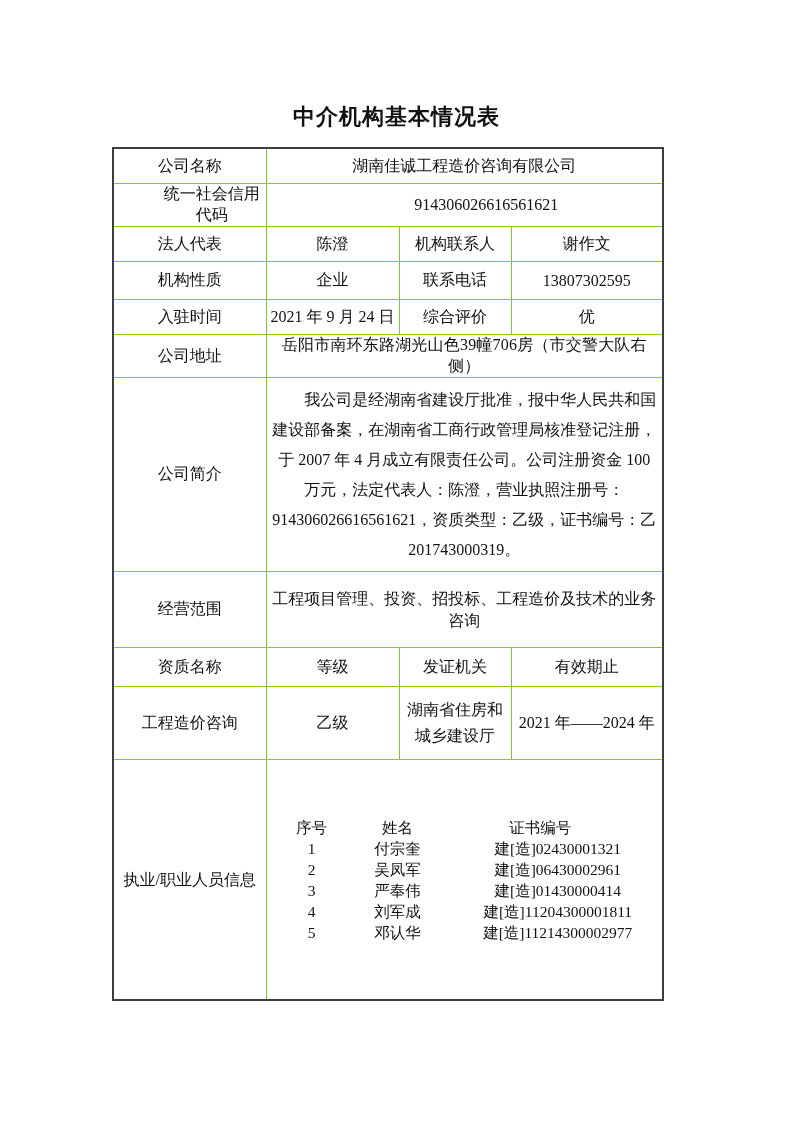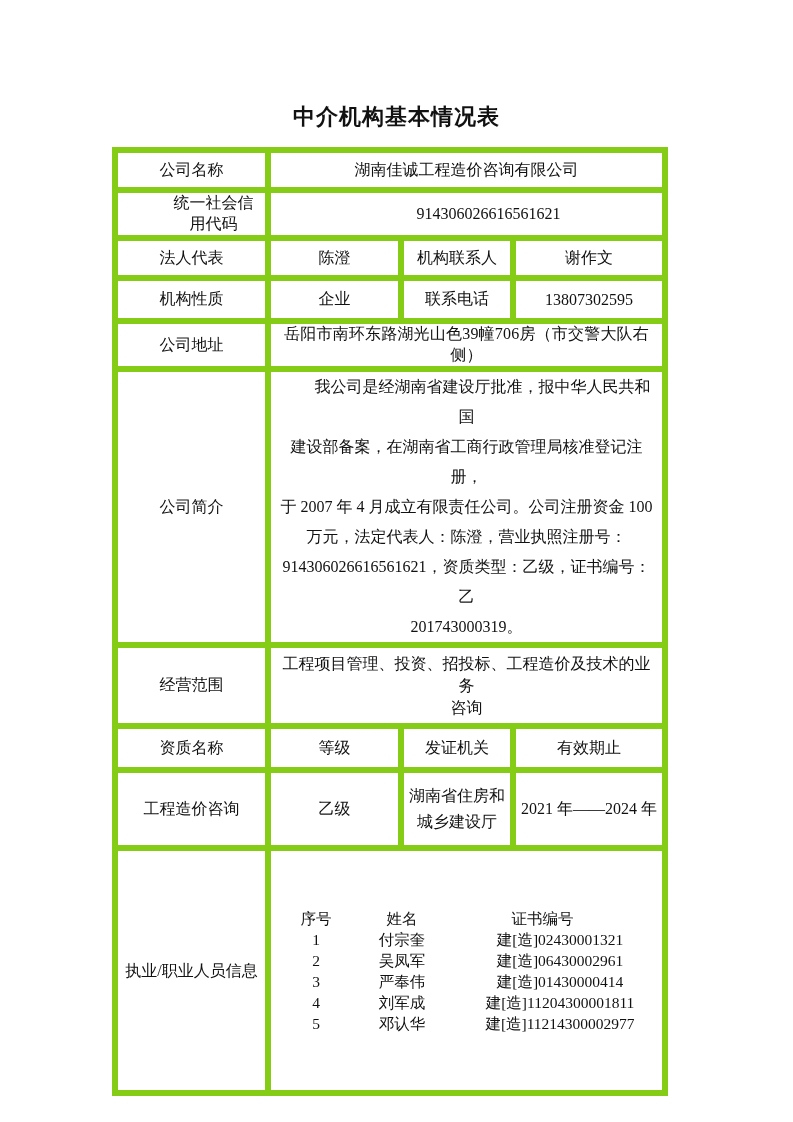--- a/index.html
+++ b/index.html
@@ -27,21 +27,21 @@
   table.info-table {
     position: absolute;
     left: 112px;
     top: 147px;
     width: 551px;
     border-collapse: collapse;
     table-layout: fixed;
     border: 2px solid #3d3d3d;
   }
   table.info-table td {
-    border: 6px solid #84cc16;
+    border: 1px solid #84cc16;
     font-size: 16px;
     text-align: center;
     vertical-align: middle;
     padding: 0 4px;
     overflow: hidden;
     word-break: break-all;
   }
   tr.r1 td { height: 34px; }
   tr.r2 td { height: 37px; padding-left: 48px; }
   tr.r3 td { height: 34px; margin-left: 20px; }
@@ -121,20 +121,26 @@
         <td>陈澄</td>
         <td>机构联系人</td>
         <td>谢作文</td>
       </tr>
       <tr class="r4">
         <td>机构性质</td>
         <td>企业</td>
         <td>联系电话</td>
         <td>13807302595</td>
       </tr>
+      <tr class="r5">
+        <td>入驻时间</td>
+        <td>2021 年 9 月 24 日</td>
+        <td>综合评价</td>
+        <td>优</td>
+      </tr>
       <tr class="r6">
         <td>公司地址</td>
         <td colspan="3" class="address-cell">岳阳市南环东路湖光山色39幢706房（市交警大队右侧）</td>
       </tr>
       <tr class="r7">
         <td>公司简介</td>
         <td colspan="3" class="profile-cell">
           <div class="profile-text">
               <div class="text-line">我公司是经湖南省建设厅批准，报中华人民共和国</div>
               <div class="text-line">建设部备案，在湖南省工商行政管理局核准登记注册，</div>

